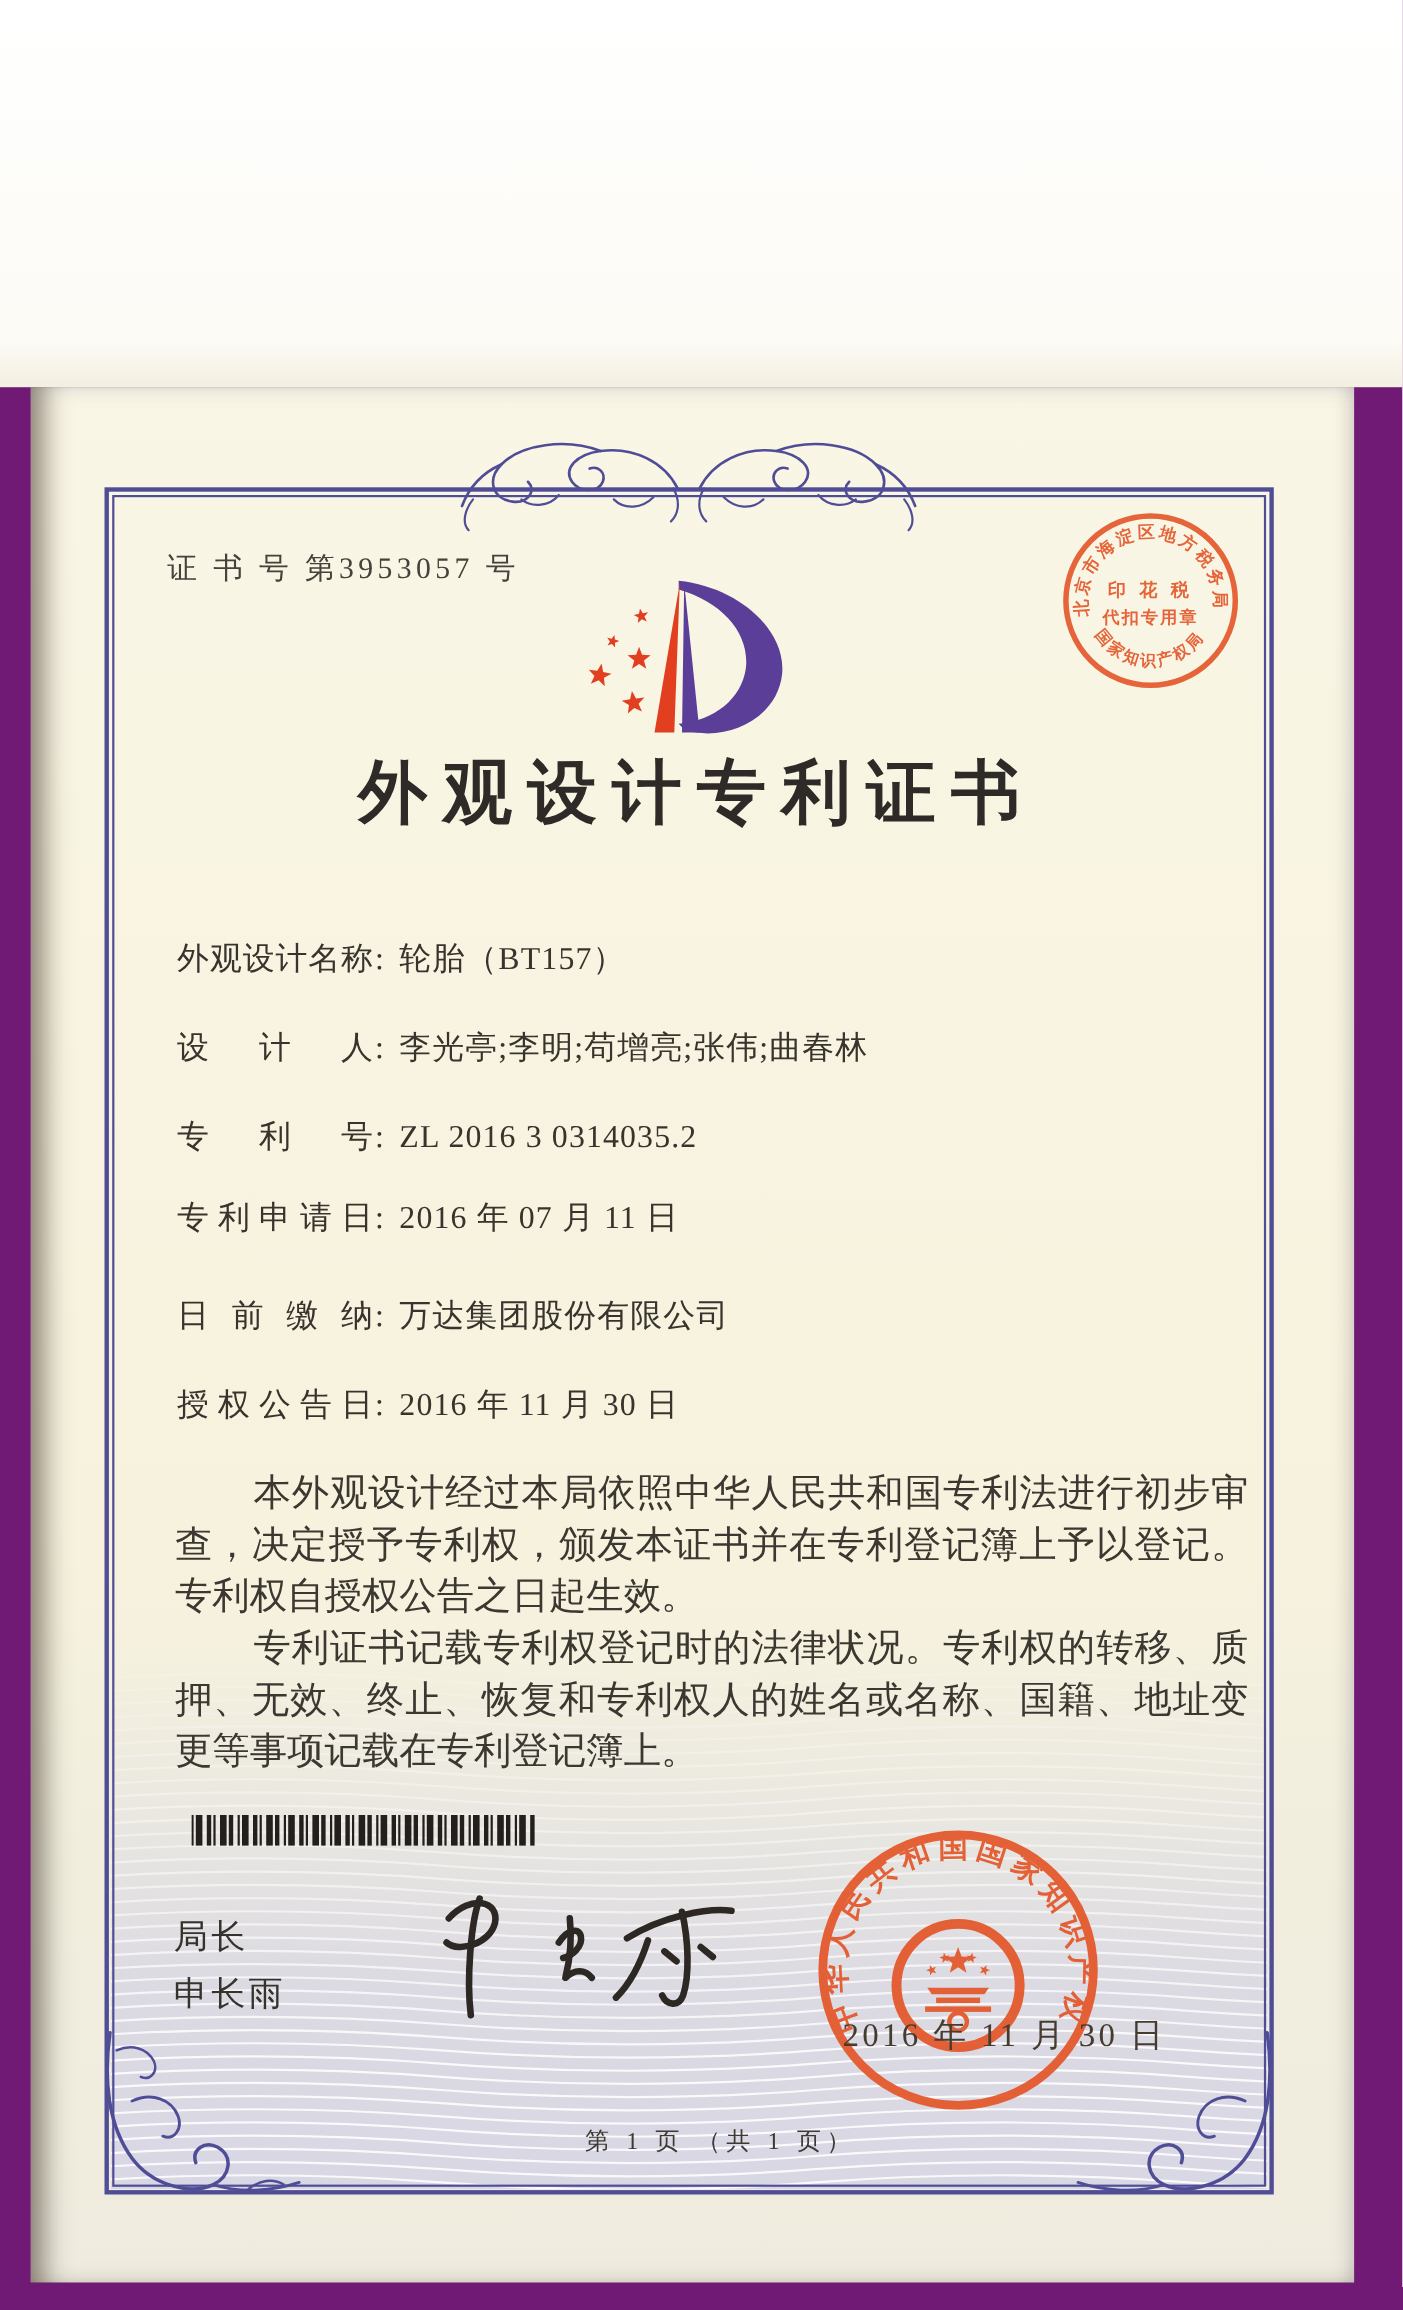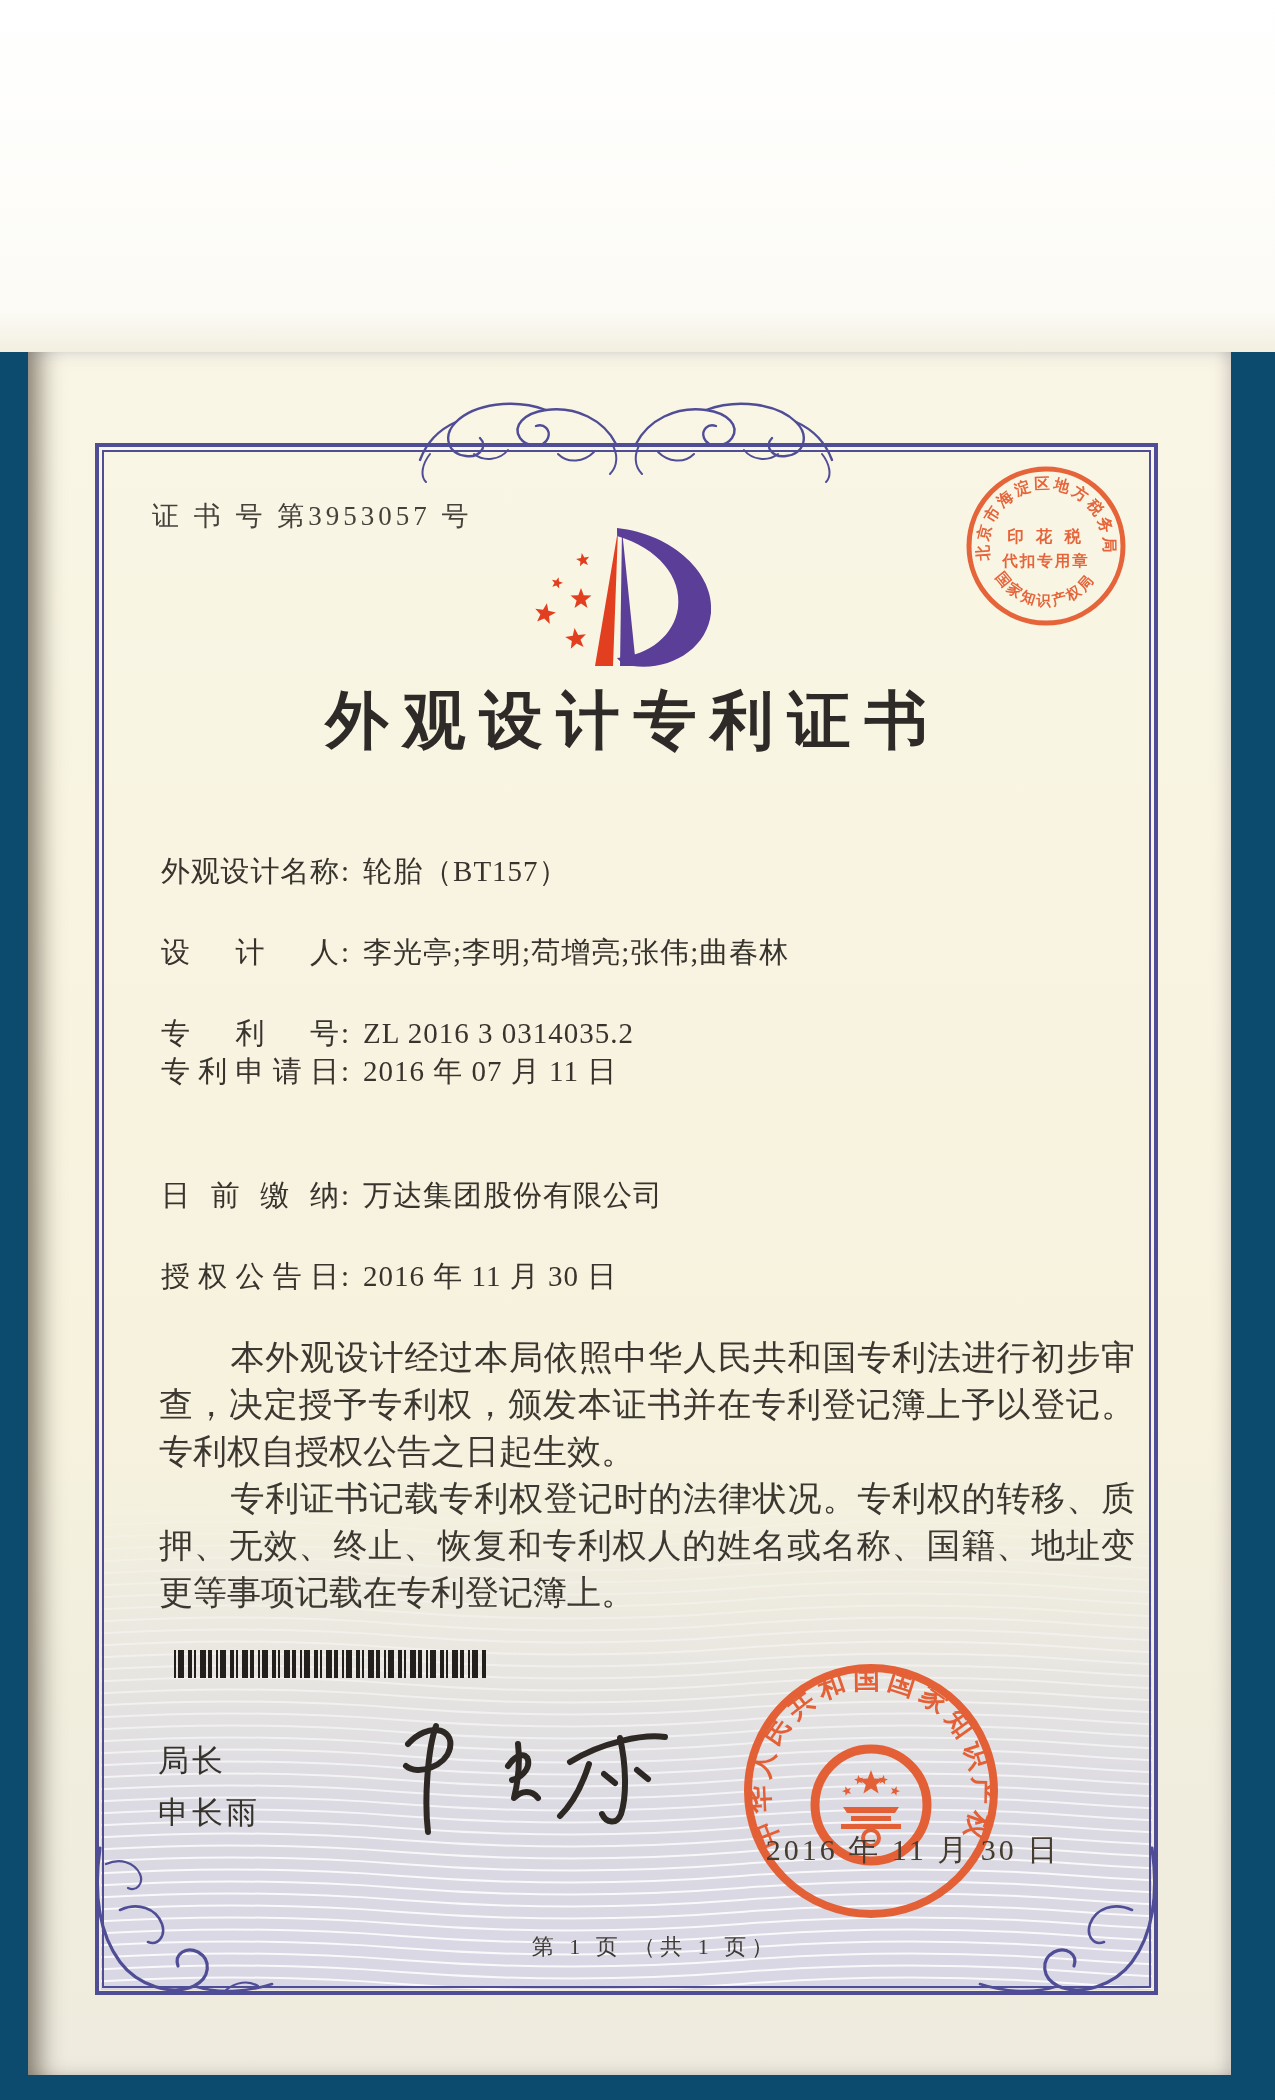--- a/index.html
+++ b/index.html
@@ -8,21 +8,21 @@
     --logo-red:#e23f20;
     --logo-purple:#5a3e98;
     --paper-cream:#f8f4e1;
     --ink:#38332d;
   }
   *{margin:0;padding:0;box-sizing:border-box;}
   html,body{background:#ffffff;}
   body{font-family:"Liberation Serif","DejaVu Serif",serif;}
   #screen{position:relative;width:1275px;height:2100px;overflow:hidden;background:#fdfdfb;}
   .white-band{position:absolute;left:0;top:0;width:1275px;height:352px;background:linear-gradient(180deg,#ffffff 0%,#fcfbf6 88%,#f3efe0 100%);}
-  .scan-dark{position:absolute;left:0;top:352px;width:1275px;height:1748px;background:#0c4a6e;}
+  .scan-dark{position:absolute;left:0;top:352px;width:1275px;height:1748px;background:#701a75;}
   #paper{position:absolute;left:28px;top:0;width:1203px;height:1723px;
          background:linear-gradient(180deg,#faf6e6 0%,var(--paper-cream) 30%,#f6f2de 62%,#f1eede 78%,#efecdf 100%);
          box-shadow:inset 22px 0 26px -12px rgba(45,33,22,.6), inset -12px 0 16px -9px rgba(110,100,110,.35), inset 0 10px 14px -8px rgba(255,255,255,.9);}
   
   .wave-panel{position:absolute;left:73px;top:1158px;width:1051px;height:480px;z-index:1;
               background:linear-gradient(180deg, rgba(218,217,229,0) 0%, rgba(218,217,229,.35) 30%, rgba(214,213,227,.8) 62%, #d8d7e4 100%);}
   .wave-panel svg{display:block;width:100%;height:100%;}
   
   .frame{position:absolute;left:67px;top:91px;width:1063px;height:1552px;border:4px solid var(--frame-blue);z-index:2;}
   .frame::after{content:"";position:absolute;inset:3px;border:2px solid var(--frame-blue);}
@@ -176,21 +176,21 @@
 
       <div class="field" style="top:500px">
         <span class="flabel">外观设计名称</span><span class="fcolon">:</span><span class="fvalue">轮胎（BT157）</span>
       </div>
       <div class="field" style="top:581px">
         <span class="flabel">设计人</span><span class="fcolon">:</span><span class="fvalue">李光亭;李明;苟增亮;张伟;曲春林</span>
       </div>
       <div class="field" style="top:662px">
         <span class="flabel">专利号</span><span class="fcolon">:</span><span class="fvalue">ZL 2016 3 0314035.2</span>
       </div>
-      <div class="field" style="top:700px">
+      <div class="field" style="top:735px">
         <span class="flabel">专利申请日</span><span class="fcolon">:</span><span class="fvalue">2016 年 07 月 11 日</span>
       </div>
       <div class="field" style="top:824px">
         <span class="flabel">日前缴纳</span><span class="fcolon">:</span><span class="fvalue">万达集团股份有限公司</span>
       </div>
       <div class="field" style="top:905px">
         <span class="flabel">授权公告日</span><span class="fcolon">:</span><span class="fvalue">2016 年 11 月 30 日</span>
       </div>
 
       <div id="body-text">

